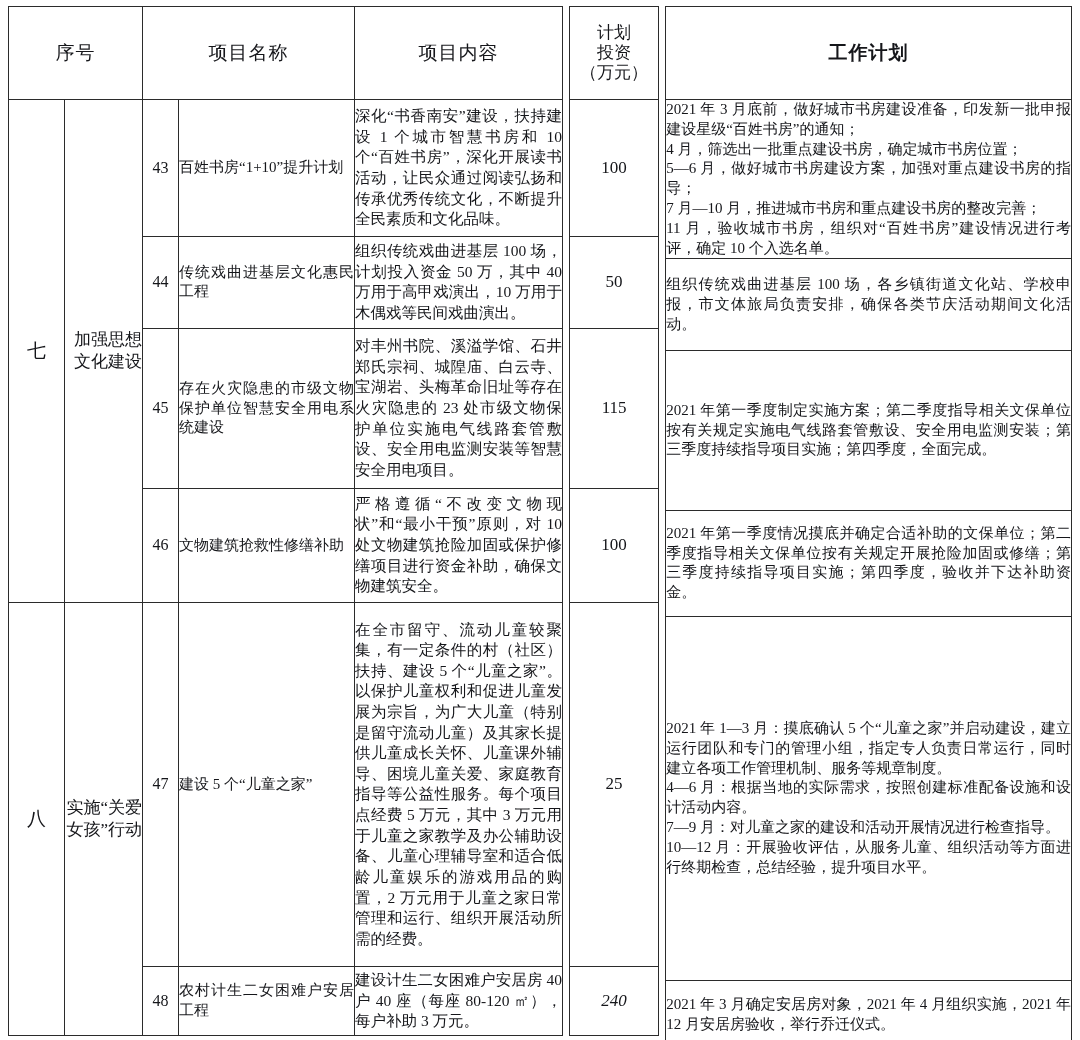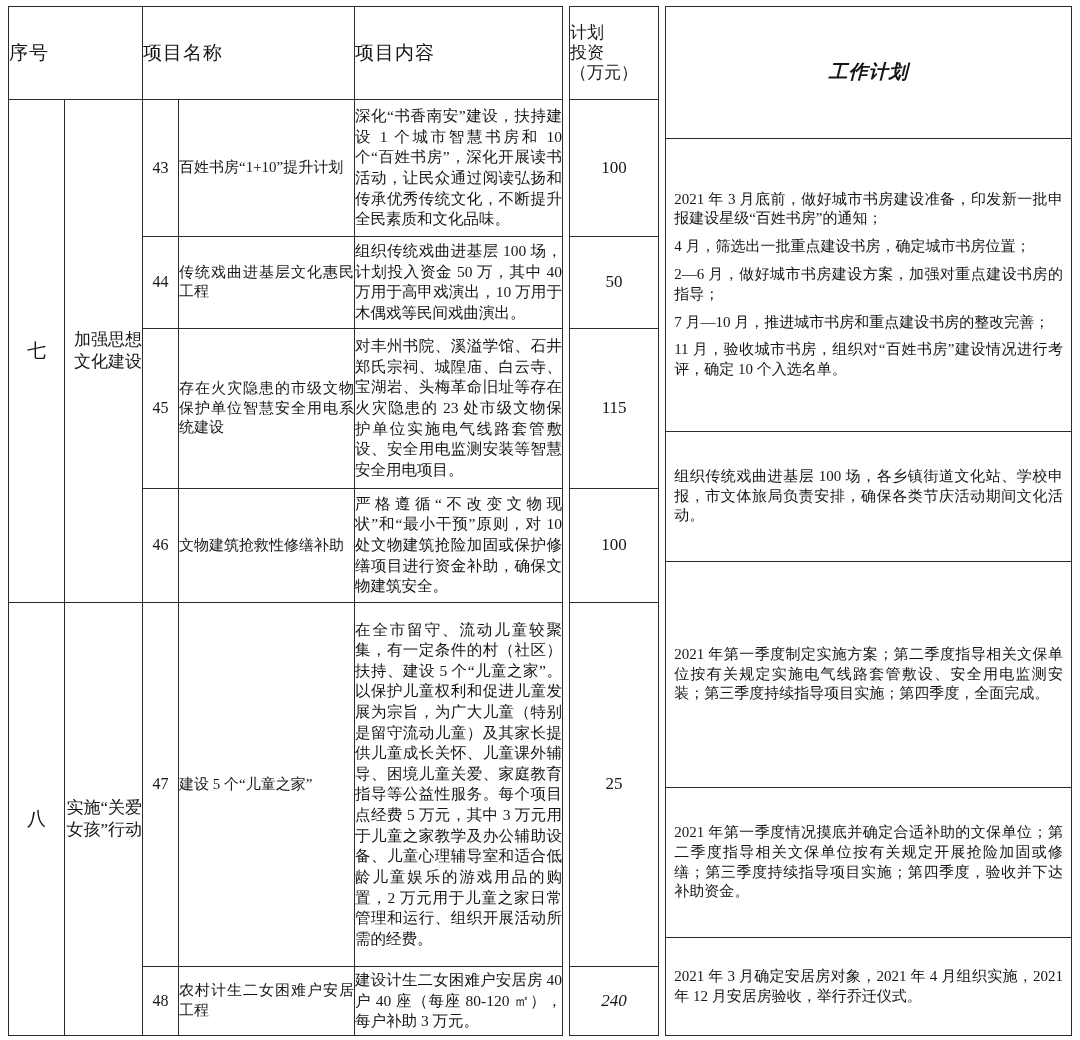--- a/index.html
+++ b/index.html
@@ -48,20 +48,21 @@
 
   
   .c-seq      { width: 56px; }
   .c-group    { width: 78px; }
   .c-no       { width: 36px; }
   .c-pname    { width: 176px; }
   .c-pcontent { width: 208px; }
 
   .hdr-row td {
     height: 92px;
+    text-align: center;
     font-size: 19px;
     font-weight: bold;
     letter-spacing: 1px;
   }
   .hdr-row td.tall-hdr {
     font-size: 17px;
     line-height: 1.18;
     letter-spacing: 0px;
   }
   .cell-num {
@@ -117,21 +118,21 @@
     font-size: 15px;
     line-height: 1.32;
     font-weight: bold;
     padding: 5px 6px;
     vertical-align: top;
     text-align: justify;
     text-justify: inter-ideograph;
     word-break: break-all;
   }
   .plan-text p {
-    margin: 8px;
+    margin: 0;
   }
   .plan-cell-mid {
     vertical-align: middle;
   }
 
   .money-col { width: 92px; }
 </style>
 </head>
 <body>
 
@@ -228,47 +229,55 @@
           <td class="cell-money">25</td>
         </tr>
       <tr style="height: 69.1406px; font-style: italic;">
           <td class="cell-money">240</td>
         </tr>
     </tbody>
   </table>
 
   <table class="grid plan">
     <tbody>
-      <tr style="height: 93px; font-style: italic;">
+      <tr style="height: 93px;">
         <td class="hdr-plan">工作计划</td>
       </tr>
       <tr style="height: 137.109px;">
         <td class="plan-text">
             <p>2021 年 3 月底前，做好城市书房建设准备，印发新一批申报建设星级“百姓书房”的通知；</p>
             <p>4 月，筛选出一批重点建设书房，确定城市书房位置；</p>
-            <p>2—6 月，做好城市书房建设方案，加强对重点建设书房的指导；</p>
+            <p>5—6 月，做好城市书房建设方案，加强对重点建设书房的指导；</p>
             <p>7 月—10 月，推进城市书房和重点建设书房的整改完善；</p>
             <p>11 月，验收城市书房，组织对“百姓书房”建设情况进行考评，确定 10 个入选名单。</p>
           </td>
       </tr>
       <tr style="height: 91.7656px;">
         <td class="plan-text plan-cell-mid">
             <p>组织传统戏曲进基层 100 场，各乡镇街道文化站、学校申报，市文体旅局负责安排，确保各类节庆活动期间文化活动。</p>
           </td>
       </tr>
       <tr style="height: 159.766px;">
         <td class="plan-text plan-cell-mid">
             <p>2021 年第一季度制定实施方案；第二季度指导相关文保单位按有关规定实施电气线路套管敷设、安全用电监测安装；第三季度持续指导项目实施；第四季度，全面完成。</p>
           </td>
       </tr>
       <tr style="height: 106px;">
         <td class="plan-text plan-cell-mid">
             <p>2021 年第一季度情况摸底并确定合适补助的文保单位；第二季度指导相关文保单位按有关规定开展抢险加固或修缮；第三季度持续指导项目实施；第四季度，验收并下达补助资金。</p>
           </td>
       </tr>
+      <tr style="height: 363.781px;">
+        <td class="plan-text plan-cell-mid">
+            <p>2021 年 1—3 月：摸底确认 5 个“儿童之家”并启动建设，建立运行团队和专门的管理小组，指定专人负责日常运行，同时建立各项工作管理机制、服务等规章制度。</p>
+            <p>4—6 月：根据当地的实际需求，按照创建标准配备设施和设计活动内容。</p>
+            <p>7—9 月：对儿童之家的建设和活动开展情况进行检查指导。</p>
+            <p>10—12 月：开展验收评估，从服务儿童、组织活动等方面进行终期检查，总结经验，提升项目水平。</p>
+          </td>
+      </tr>
       <tr style="height: 69.1406px;">
         <td class="plan-text plan-cell-mid">
             <p>2021 年 3 月确定安居房对象，2021 年 4 月组织实施，2021 年 12 月安居房验收，举行乔迁仪式。</p>
           </td>
       </tr>
     </tbody>
   </table>
 
 </div>
 

